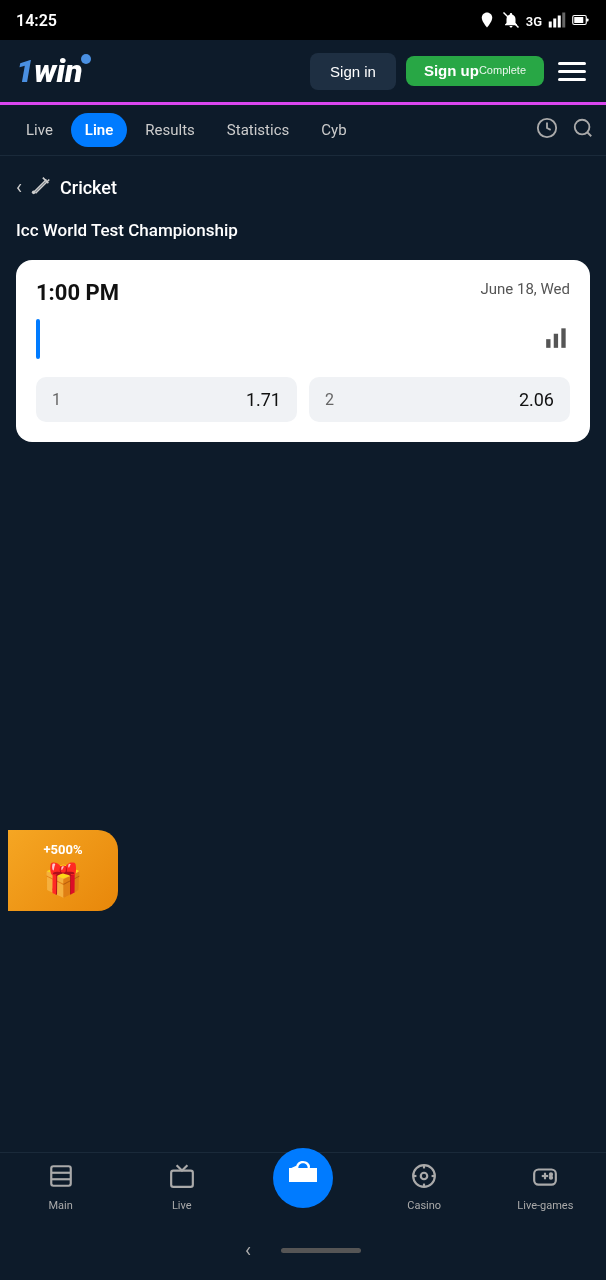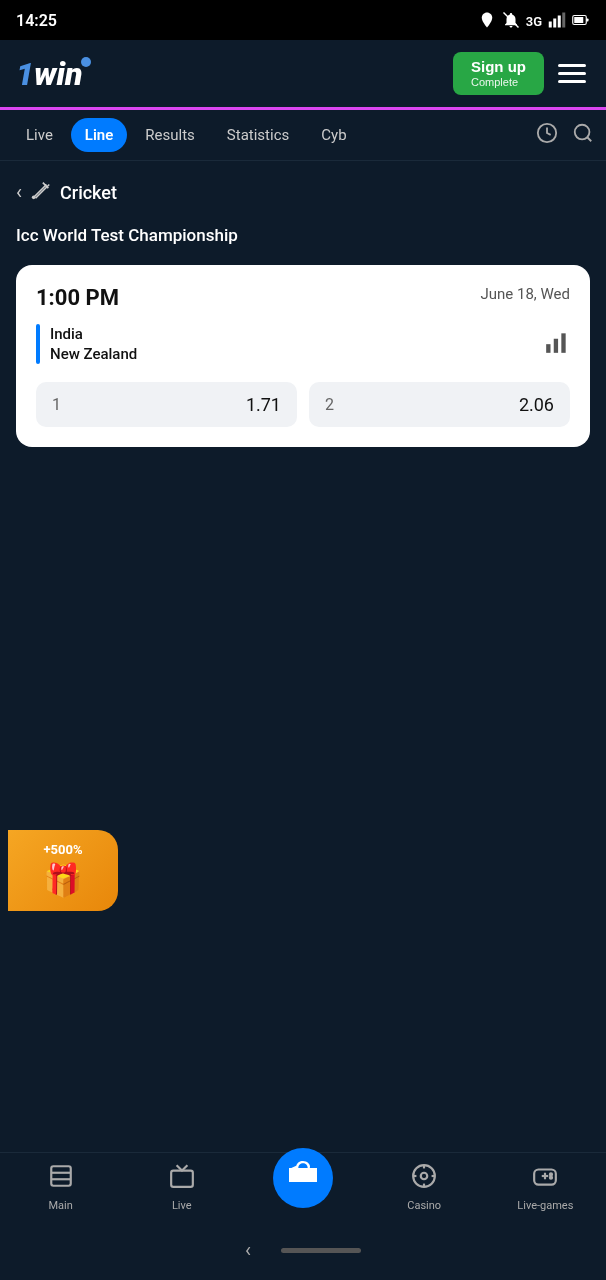--- a/index.html
+++ b/index.html
@@ -93,22 +93,22 @@
     .btn-signup {
       background: #28a745;
       color: #fff;
       border: none;
       border-radius: 8px;
       padding: 6px 18px;
       font-size: 15px;
       font-weight: 700;
       cursor: pointer;
       display: flex;
-      flex-direction: column;
-      align-items: flex-start;
+      flex-direction: row;
+      align-items: center;
       line-height: 1.2;
     }
     .btn-signup .complete {
       font-size: 11px;
       font-weight: 400;
       opacity: 0.9;
     }
     .hamburger {
       width: 36px;
       height: 36px;
@@ -394,20 +394,21 @@
   </div>
 </div>
 
 <div class="header">
   <div class="logo">
     <span class="logo-text">
       <span class="logo-one">1</span><span>win</span><span class="logo-dot"></span>
     </span>
   </div>
   <div class="header-actions">
+    <button class="btn-signin">Sign in</button>
     <button class="btn-signup">
       <span>Sign up</span>
       <span class="complete">Complete</span>
     </button>
     <div class="hamburger">
       <div class="hamburger-line"></div>
       <div class="hamburger-line"></div>
       <div class="hamburger-line"></div>
     </div>
   </div>
@@ -448,24 +449,20 @@
 
 <div class="championship-title">Icc World Test Championship</div>
 
 <div class="match-card">
   <div class="match-header">
     <span class="match-time">1:00 PM</span>
     <span class="match-date">June 18, Wed</span>
   </div>
   <div class="match-teams">
     <div class="team-indicator"></div>
-    <div class="teams-names">
-      <span class="team-name">India</span>
-      <span class="team-name">New Zealand</span>
-    </div>
     <div class="stats-icon">
       <svg width="26" height="26" viewBox="0 0 24 24" fill="#555">
           <rect x="2" y="14" width="4" height="8"></rect>
           <rect x="9" y="9" width="4" height="13"></rect>
           <rect x="16" y="4" width="4" height="18"></rect>
         </svg>
     </div>
   </div>
   <div class="odds-row">
     <div class="odds-btn">

